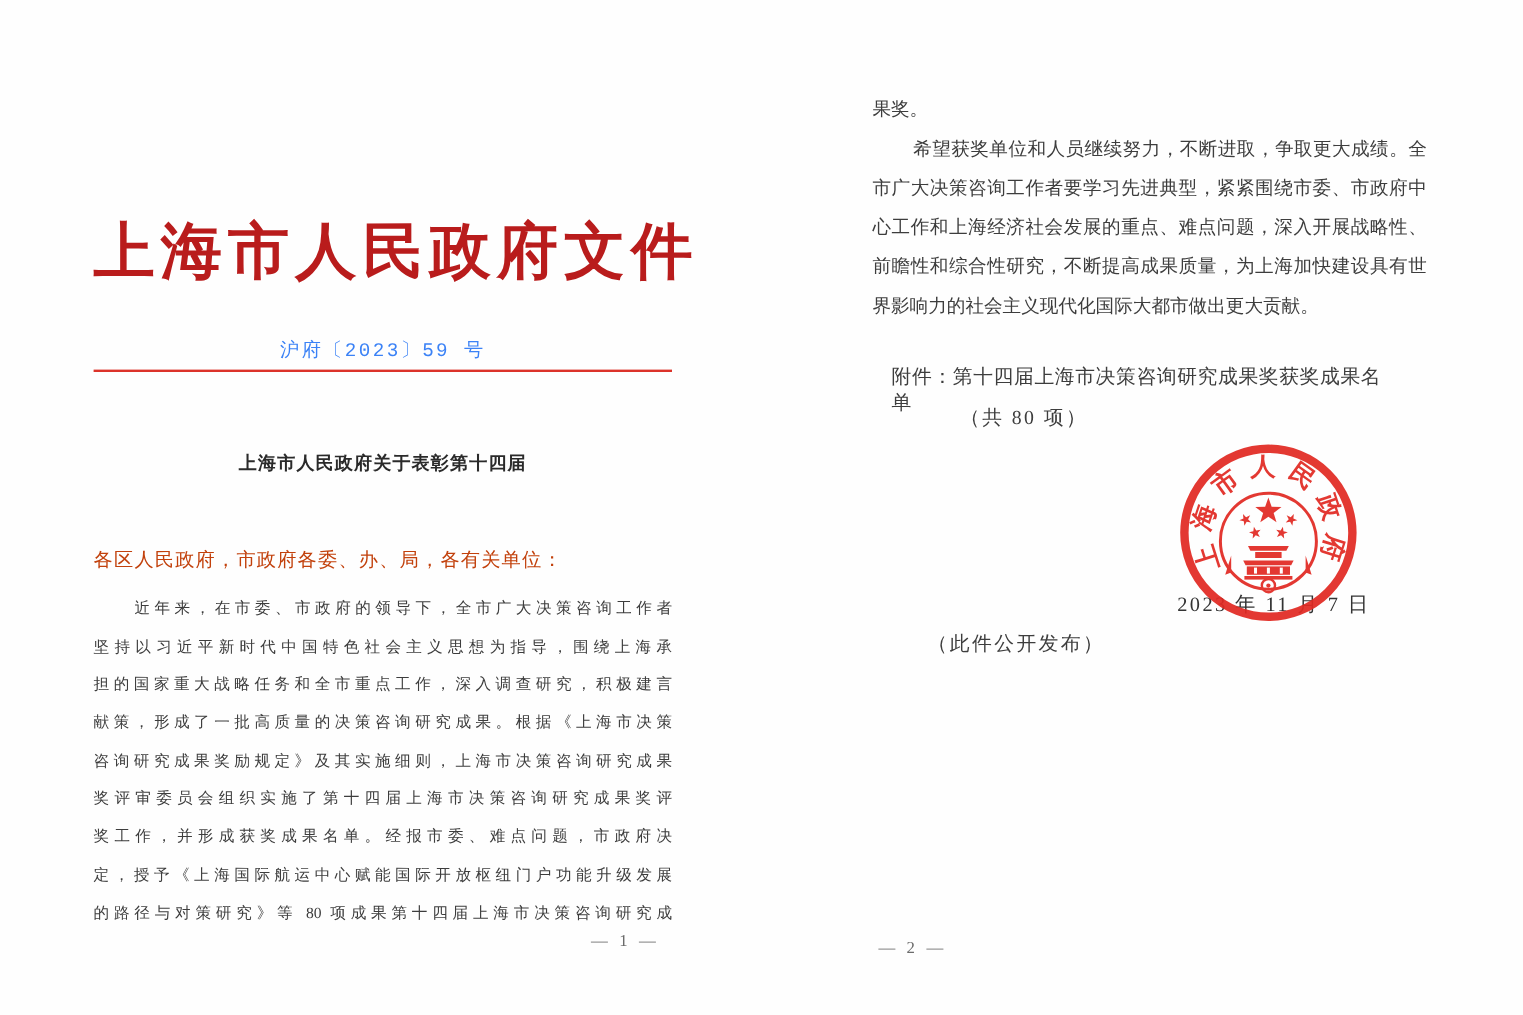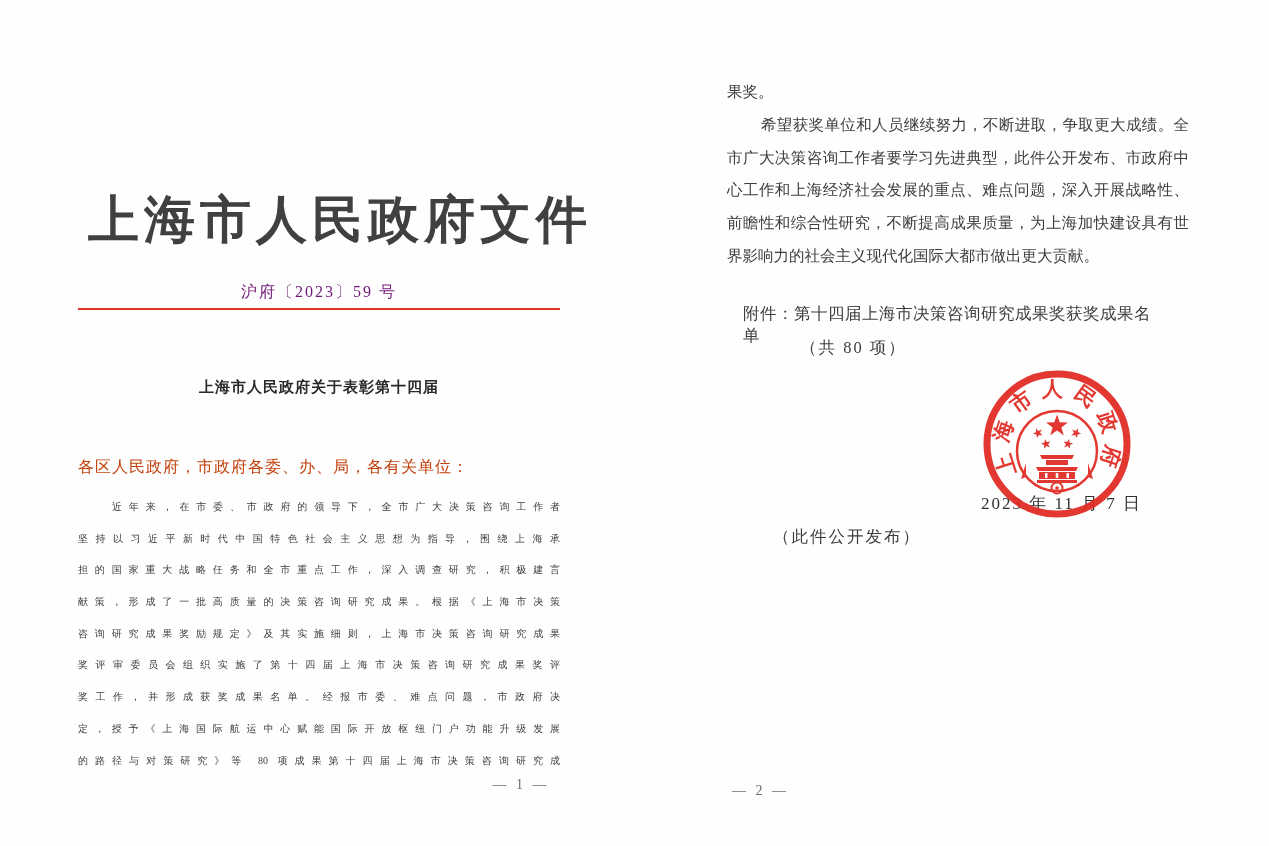--- a/index.html
+++ b/index.html
@@ -2,33 +2,33 @@
 <html><head>
 <meta charset="utf-8">
 <style>
   html,body{margin:0;padding:0;background:#ffffff;}
   .canvas{position:relative;width:1269px;height:846px;background:#fefefe;overflow:hidden;
           font-family:"Liberation Serif","DejaVu Serif",serif;}
   .page{position:absolute;top:0;height:846px;}
   .page-left{left:78px;width:482px;}
   .page-right{left:703px;width:462px;}
 
-  .red-head{position:absolute;top:176px;left:0;width:100%;margin:10px;text-align:left;
-            font-size:51px;font-weight:bold;color:#404040;letter-spacing:5px;white-space:nowrap;}
+  .red-head{position:absolute;top:176px;left:0;width:100%;margin:0;text-align:left;
+            font-size:51px;font-weight:bold;color:#b91c1c;letter-spacing:5px;white-space:nowrap;}
   .doc-no{position:absolute;top:282px;left:0;width:100%;text-align:center;
-          font-size:16px;letter-spacing:2px;color:#701a75;}
+          font-size:16px;letter-spacing:2px;color:#3b82f6;font-family:Liberation Mono, monospace;}
   .red-rule{position:absolute;top:308px;left:0;width:100%;height:2px;background:#dc332a;}
   .doc-title{position:absolute;top:366px;left:0;width:100%;text-align:center;
              font-size:15px;font-weight:bold;color:#2a2a2a;line-height:42px;letter-spacing:1px;}
   .salutation{position:absolute;top:457px;left:0;font-size:16px;color:#c2410c;letter-spacing:1px;}
 
   .body-block{position:absolute;left:0;width:100%;}
   .b1{top:491px;}
   .b2{top:76px;margin-left:24px;}
-  .bl{height:31.7px;line-height:31.7px;font-size:10px;color:#3d3d3d;}
+  .bl{height:31.7px;line-height:31.7px;font-size:13px;color:#3d3d3d;}
   .bl2{height:32.8px;line-height:32.8px;font-size:15.5px;color:#3d3d3d;}
   .j{text-align:justify;text-align-last:justify;text-justify:inter-character;}
   .ind{text-indent:34px;}
 
   .attach1{position:absolute;top:303px;left:40px;font-size:16.5px;color:#3d3d3d;letter-spacing:0.5px;}
   .attach2{position:absolute;top:337px;left:97px;font-size:16.5px;color:#3d3d3d;letter-spacing:2px;}
   .date{position:absolute;top:492px;left:278px;font-size:17px;color:#333;letter-spacing:2px;z-index:1;}
   .pub{position:absolute;top:526px;left:40px;font-size:16.5px;color:#3d3d3d;letter-spacing:2px;margin-left:30px;}
 
   .seal{position:absolute;top:367px;left:277px;width:154px;height:154px;opacity:0.93;z-index:2;}
@@ -65,21 +65,21 @@
       <div class="bl j">的路径与对策研究》等 80 项成果第十四届上海市决策咨询研究成</div>
     </div>
 
     <div class="pageno p1">— 1 —</div>
   </section>
 
   <section class="page page-right">
     <div class="body-block b2">
       <div class="bl2">果奖。</div>
       <div class="bl2 j ind">希望获奖单位和人员继续努力，不断进取，争取更大成绩。全</div>
-      <div class="bl2 j">市广大决策咨询工作者要学习先进典型，此件公开发布、市政府中</div>
+      <div class="bl2 j">市广大决策咨询工作者要学习先进典型，紧紧围绕市委、市政府中</div>
       <div class="bl2 j">心工作和上海经济社会发展的重点、难点问题，深入开展战略性、</div>
       <div class="bl2 j">前瞻性和综合性研究，不断提高成果质量，为上海加快建设具有世</div>
       <div class="bl2">界影响力的社会主义现代化国际大都市做出更大贡献。</div>
     </div>
 
     <div class="attach1">附件：第十四届上海市决策咨询研究成果奖获奖成果名单</div>
     <div class="attach2">（共 80 项）</div>
 
     <div class="seal">
       <svg viewBox="0 0 154 154" width="154" height="154" aria-hidden="true">

